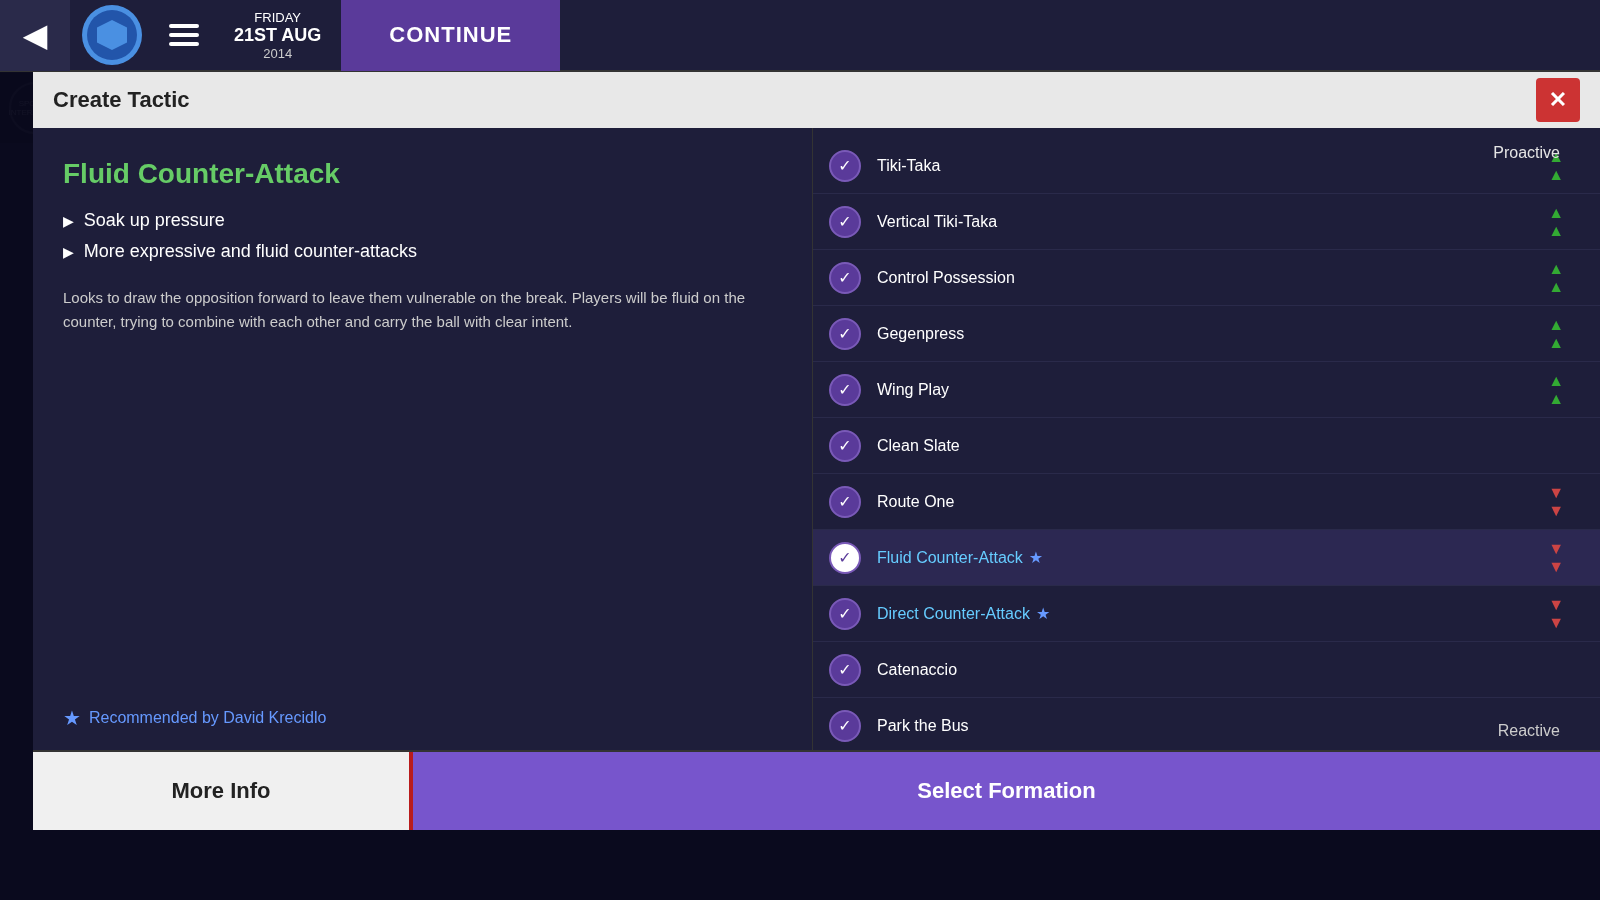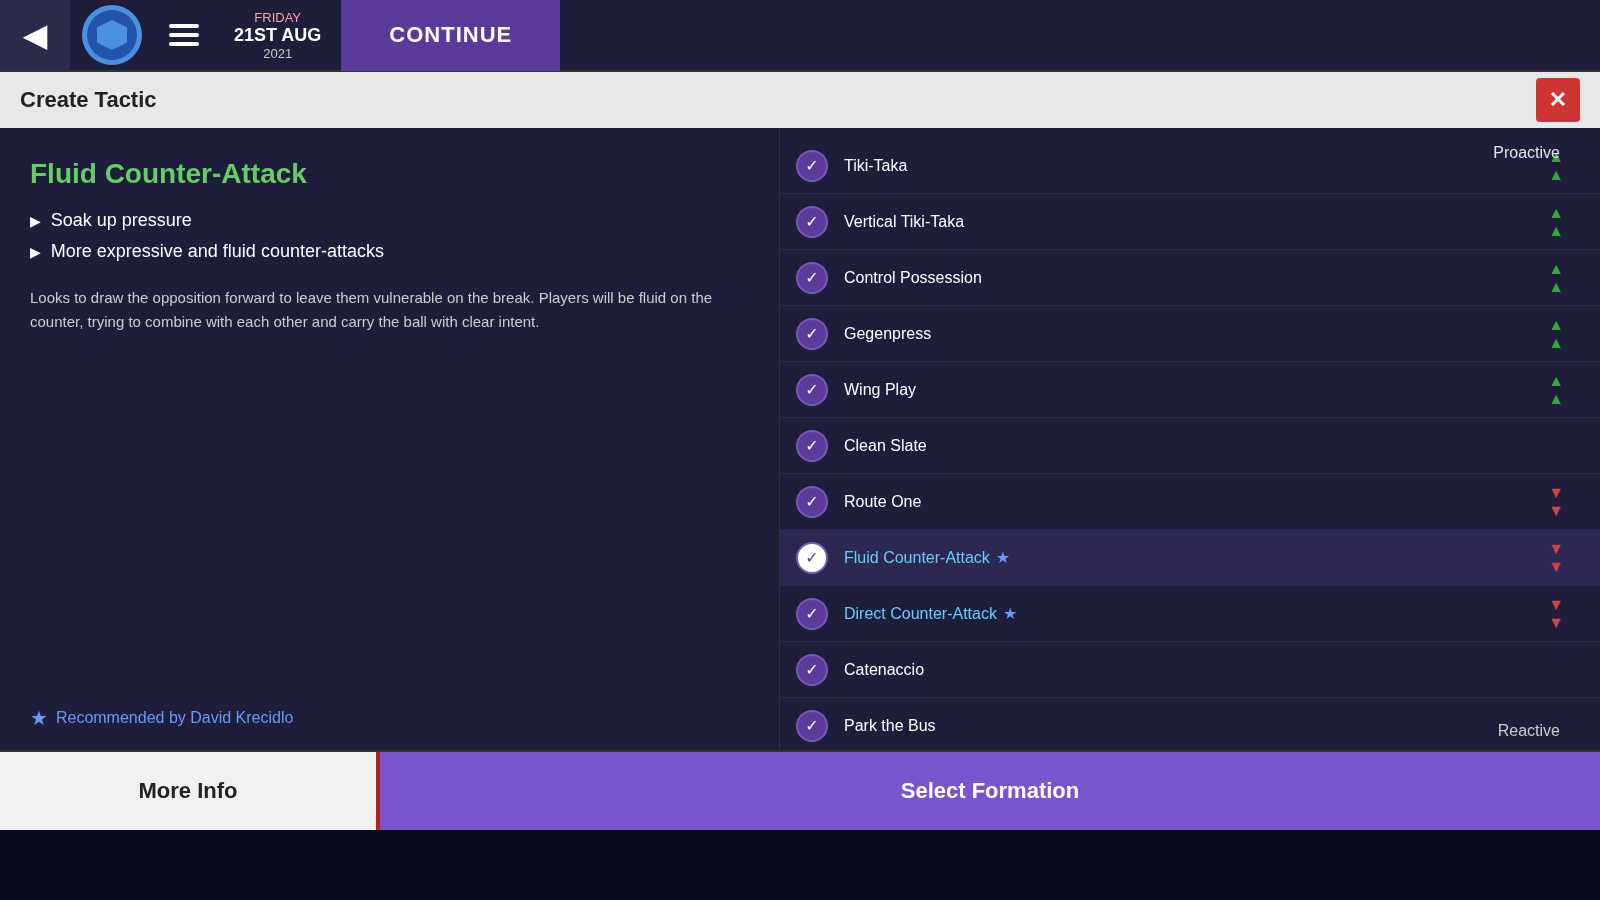--- a/index.html
+++ b/index.html
@@ -94,21 +94,21 @@
       width: 30px;
       height: 4px;
       background: white;
       border-radius: 2px;
     }
     .date-display {
       text-align: center;
       padding: 0 20px;
     }
     .date-day {
-      color: #fca5a5;
+      color: #ffffff;
       font-size: 13px;
       text-align: center;
     }
     .date-main {
       color: white;
       font-size: 18px;
       font-weight: bold;
       text-align: center;
     }
     .date-year {
@@ -130,20 +130,21 @@
     }
 
     
     .modal-container {
       position: absolute;
       top: 72px;
       left: 0;
       width: 1600px;
       height: 828px;
       background: rgba(10, 10, 30, 0.95);
+      padding-left: 33px;
     }
     .modal-header {
       background: #e8e8e8;
       height: 56px;
       display: flex;
       align-items: center;
       padding: 0 20px;
       justify-content: space-between;
     }
     .modal-title {
@@ -413,21 +414,21 @@
   <div class="top-menu-icon">
     <div class="hamburger">
       <span></span>
         <span></span>
         <span></span>
     </div>
   </div>
   <div class="date-display">
     <div class="date-day">FRIDAY</div>
     <div class="date-main">21ST AUG</div>
-    <div class="date-year">2021</div>
+    <div class="date-year">2014</div>
   </div>
   <div class="continue-btn">CONTINUE</div>
 </div>
 
 <div class="modal-container">
 
   <div class="modal-header">
     <span class="modal-title">Create Tactic</span>
     <div class="modal-close">✕</div>
   </div>

